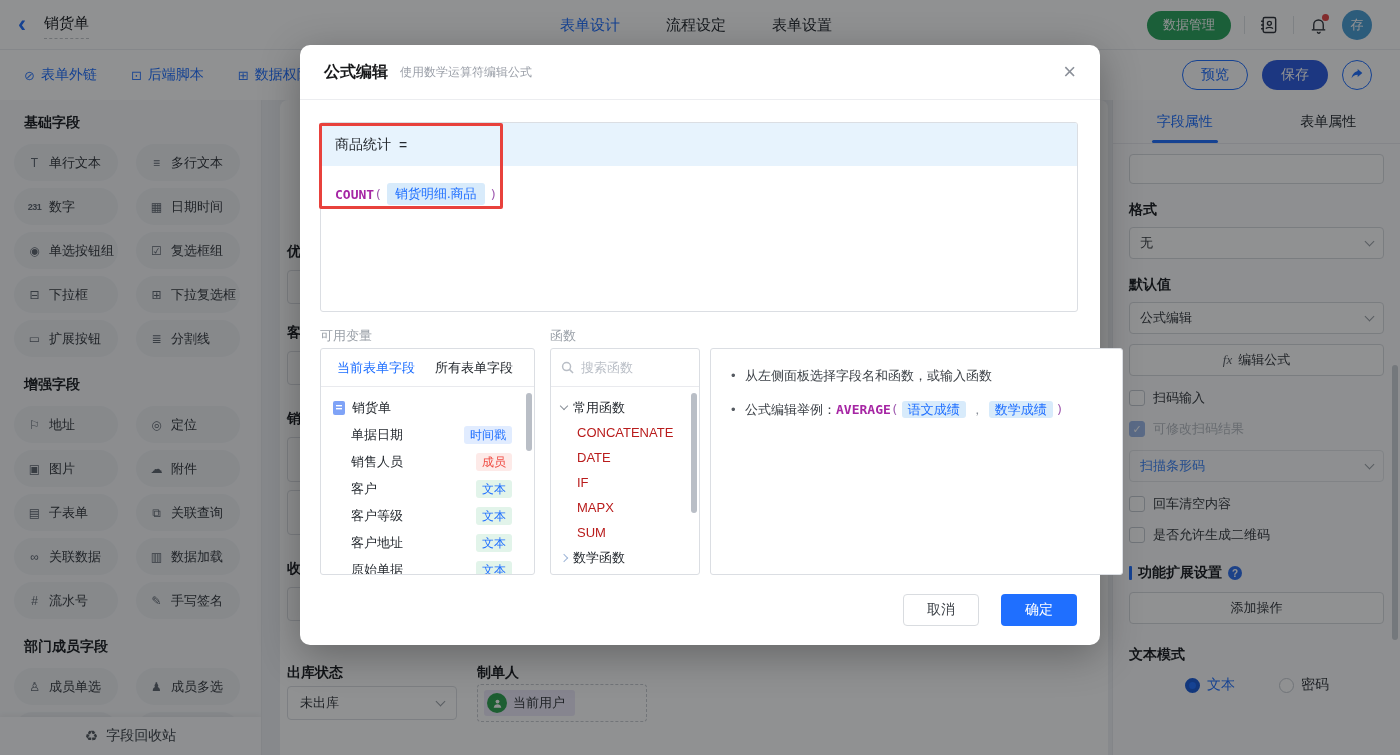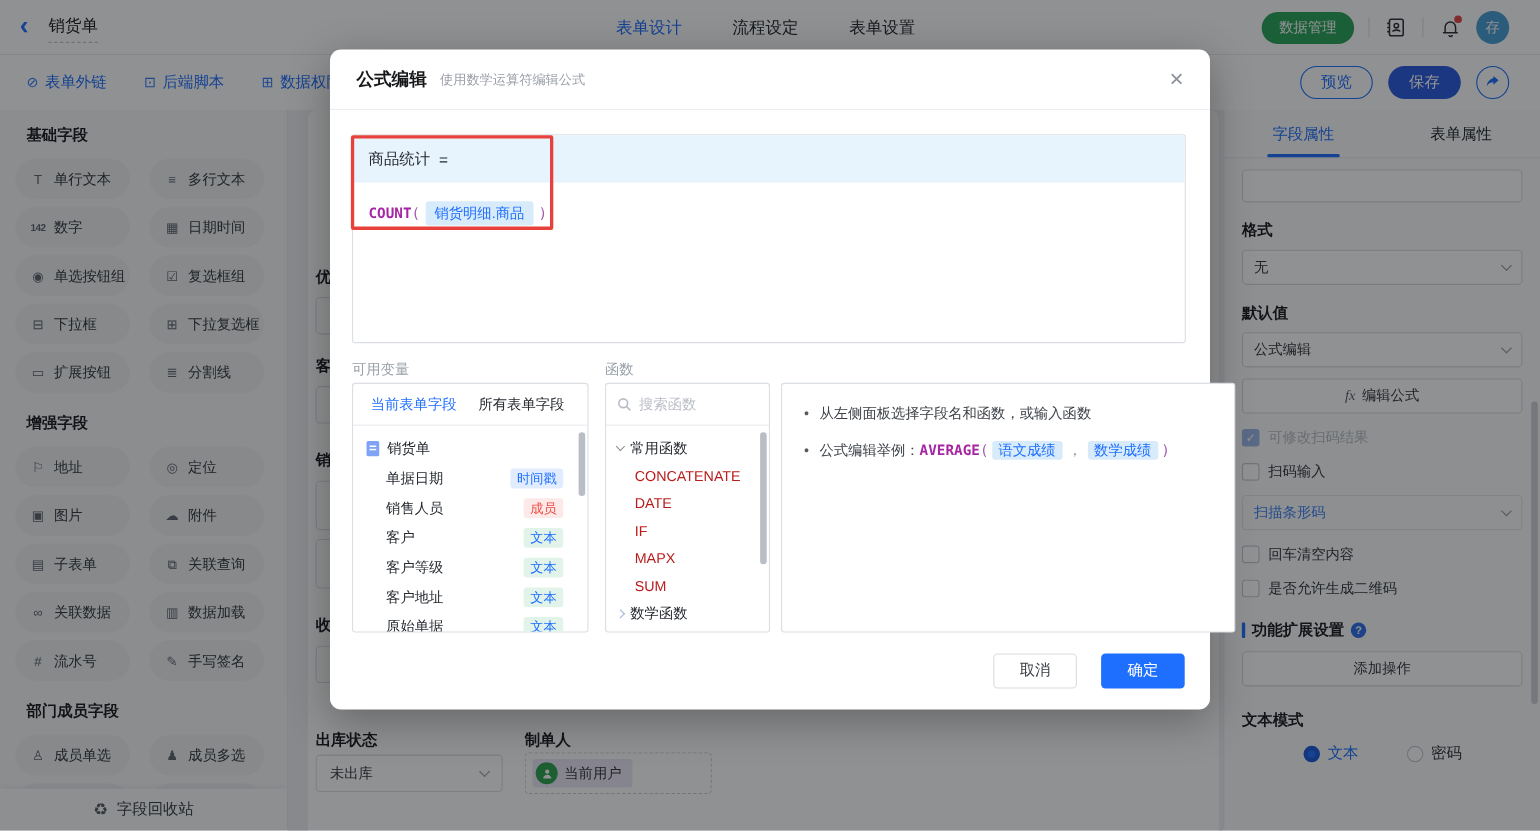--- a/index.html
+++ b/index.html
@@ -206,21 +206,21 @@
     <div class="fgrid">
       <div class="fbtn">
           <span class="fic">T</span>
           <span class="flb">单行文本</span>
         </div>
       <div class="fbtn">
           <span class="fic">≡</span>
           <span class="flb">多行文本</span>
         </div>
       <div class="fbtn">
-          <span class="fic num">142</span>
+          <span class="fic num">231</span>
           <span class="flb">数字</span>
         </div>
       <div class="fbtn">
           <span class="fic">▦</span>
           <span class="flb">日期时间</span>
         </div>
       <div class="fbtn">
           <span class="fic">◉</span>
           <span class="flb">单选按钮组</span>
         </div>
@@ -356,27 +356,27 @@
       <div class="p-label">默认值</div>
       <div class="p-select">
         <span>公式编辑</span>
         <span class="chev"></span>
       </div>
       <div class="p-btn">
         <span class="fx">fx</span>
         <span>编辑公式</span>
       </div>
 
+      <div class="cb-row">
+        <span class="cb"></span>
+        <span>扫码输入</span>
+      </div>
       <div class="cb-row dis">
         <span class="cb checked-dis"></span>
         <span>可修改扫码结果</span>
-      </div>
-      <div class="cb-row">
-        <span class="cb"></span>
-        <span>扫码输入</span>
       </div>
       <div class="p-select disabled">
         <span>扫描条形码</span>
         <span class="chev"></span>
       </div>
       <div class="cb-row">
         <span class="cb"></span>
         <span>回车清空内容</span>
       </div>
       <div class="cb-row">

